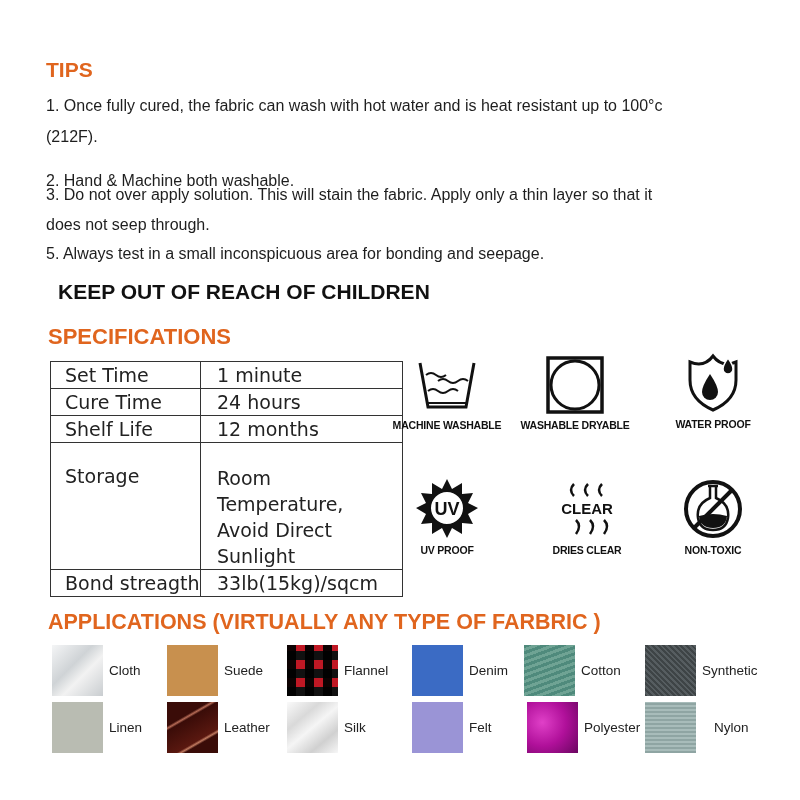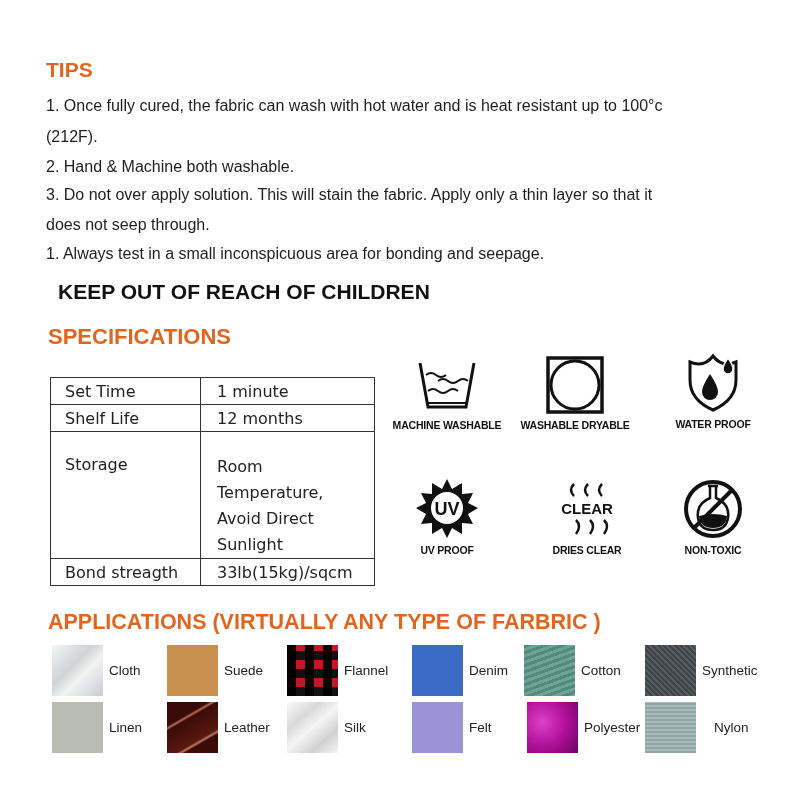--- a/index.html
+++ b/index.html
@@ -2,58 +2,62 @@
 <html><head>
 <meta charset="utf-8">
 <style>
   html,body{margin:0;padding:0;background:#fff;}
   body{width:800px;height:800px;position:relative;overflow:hidden;font-family:"Liberation Sans",sans-serif;color:#1a1a1a;}
   .h-orange{position:absolute;color:#e0651e;font-weight:bold;font-family:Liberation Sans, sans-serif;}
   #tips-title{left:46px;top:58px;font-size:21px;}
   .tip{position:absolute;left:46px;font-size:16px;color:#1e1e1e;}
   #keep-out{position:absolute;left:58px;top:280px;font-size:21px;font-weight:bold;color:#111;}
   #spec-title{left:48px;top:324px;font-size:22px;}
-  table.spec{position:absolute;left:50px;top:361px;width:325px;border-collapse:collapse;font-family:"DejaVu Sans",sans-serif;font-size:16px;color:#222;margin-top:16px;}
+  table.spec{position:absolute;left:50px;top:361px;width:353px;border-collapse:collapse;font-family:"DejaVu Sans",sans-serif;font-size:19px;color:#222;}
   table.spec td{border:1px solid #333;padding:0 0 0 14px;height:26px;vertical-align:middle;}
   table.spec td.v{padding-left:16px;}
   table.spec tr.two td{height:52px;vertical-align:top;padding-top:22px;line-height:26px;}
   table.spec tr.two td.k{padding-top:20px;}
   table.spec col.c1{width:150px;}
   .feat{position:absolute;width:130px;text-align:center;}
   .feat svg{display:block;margin:0 auto;}
   .feat-label{font-size:10.5px;font-weight:bold;color:#111;margin-top:4px;letter-spacing:-0.2px;}
   #apps-title{left:48px;top:610px;font-size:21.5px;}
   .fab{position:absolute;display:flex;align-items:center;}
   .sw{width:51px;height:51px;}
   .fab-label{font-size:13.5px;color:#222;margin-left:6px;}
 </style>
 </head>
 <body>
 
 <div class="h-orange" id="tips-title">TIPS</div>
 <div class="tip" style="top:97px">1. Once fully cured, the fabric can wash with hot water and is heat resistant up to 100°c</div>
 <div class="tip" style="top:128px">(212F).</div>
-<div class="tip" style="top:158px">2. Hand &amp; Machine both washable.</div>
+<div class="tip" style="top:172px">2. Hand &amp; Machine both washable.</div>
 <div class="tip" style="top:186px">3. Do not over apply solution. This will stain the fabric. Apply only a thin layer so that it</div>
 <div class="tip" style="top:216px">does not seep through.</div>
-<div class="tip" style="top:245px">1. Always test in a small inconspicuous area for bonding and seepage.</div>
+<div class="tip" style="top:245px">5. Always test in a small inconspicuous area for bonding and seepage.</div>
 
 <div id="keep-out">KEEP OUT OF REACH OF CHILDREN</div>
 
 <div class="h-orange" id="spec-title">SPECIFICATIONS</div>
 
 <table class="spec">
   <colgroup>
       <col class="c1">
       <col>
     </colgroup>
   <tbody>
       <tr>
         <td class="k">Set Time</td>
         <td class="v">1 minute</td>
+      </tr>
+  <tr>
+        <td class="k">Cure Time</td>
+        <td class="v">24 hours</td>
       </tr>
   <tr>
         <td class="k">Shelf Life</td>
         <td class="v">12 months</td>
       </tr>
   <tr class="two">
         <td class="k">Storage</td>
         <td class="v">
           <div>Room Temperature,</div>
           <div>Avoid Direct Sunlight</div>

